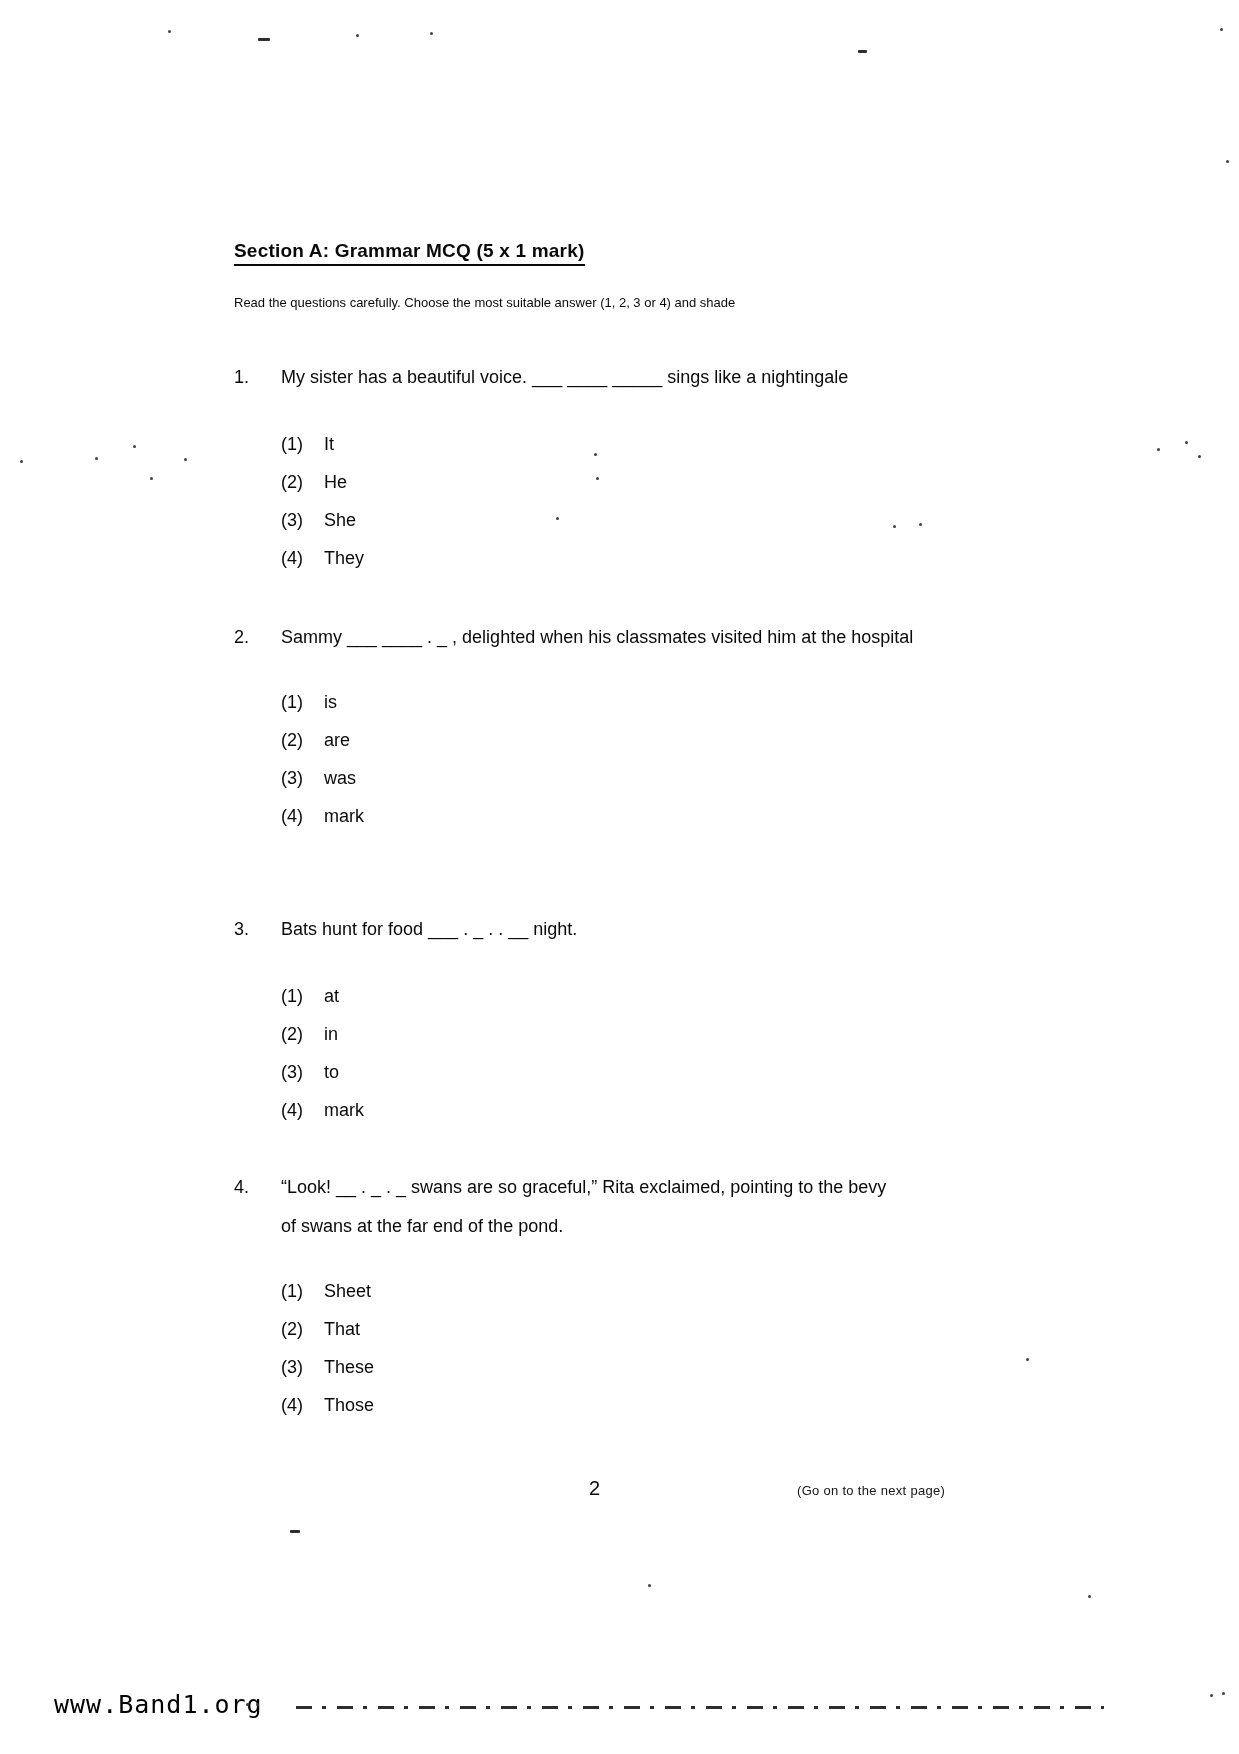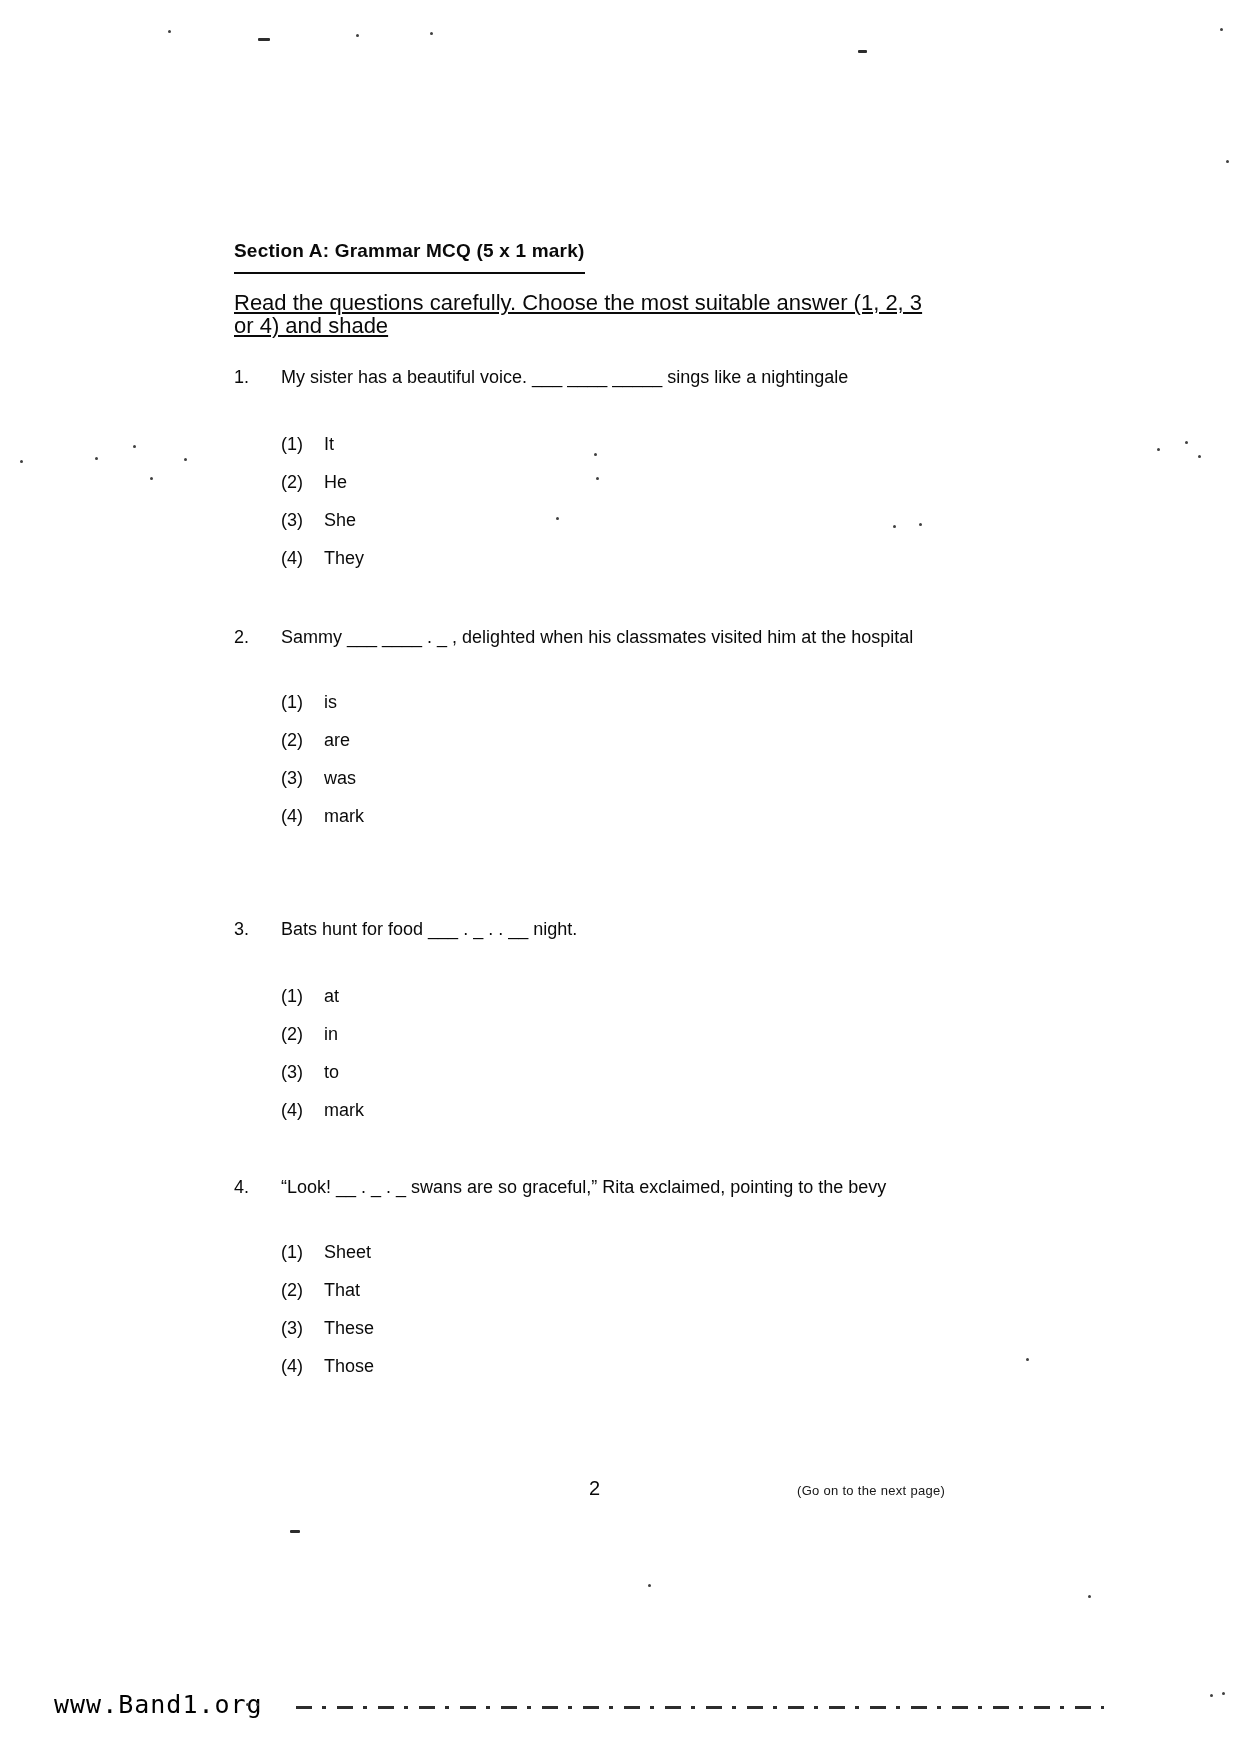--- a/index.html
+++ b/index.html
@@ -3,23 +3,23 @@
 <meta charset="utf-8">
 <style>
   html,body{margin:0;padding:0;}
   body{
     width:1239px;height:1754px;position:relative;background:#ffffff;
     font-family:"Liberation Sans", sans-serif;color:#1c1c1c;overflow:hidden;
   }
   .scan-wrap{position:absolute;inset:0;filter:blur(0.3px) contrast(1.18);}
   .title{
     position:absolute;left:234px;top:240px;font-size:19px;font-weight:bold;
-    letter-spacing:0.2px;border-bottom:2px solid #1c1c1c;padding-bottom:10px;
+    letter-spacing:0.2px;border-bottom:2px solid #1c1c1c;padding-bottom:2px;
   }
-  .instructions{position:absolute;left:234px;top:291px;width:700px;font-size:22px;line-height:23px;text-decoration:underline;}
+  .instructions{position:absolute;left:234px;top:291px;width:700px;font-size:13px;line-height:23px;}
   .question{position:absolute;left:234px;width:760px;font-size:18px;}
   .q1{top:358px;} .q2{top:618px;} .q3{top:910px;} .q4{top:1168px;}
   .q-row{display:flex;line-height:39px;}
   .q-num{width:47px;flex:none;}
   .q-text{flex:1;}
   .q-line2{margin-left:47px;line-height:39px;}
   .opts{margin-left:47px;}
   .q1 .opts{margin-top:28px;} .q2 .opts{margin-top:26px;}
   .q3 .opts{margin-top:28px;} .q4 .opts{margin-top:26px;}
   .opt{display:flex;height:38px;align-items:center;}
@@ -121,20 +121,21 @@
         <span>mark</span>
       </div>
     </div>
   </div>
 
   <div class="question q4">
     <div class="q-row">
       <span class="q-num">4.</span>
       <span class="q-text">“Look! __ . _ . _ swans are so graceful,” Rita exclaimed, pointing to the bevy</span>
     </div>
+    <div class="q-line2">of swans at the far end of the pond.</div>
     <div class="opts">
       <div class="opt">
         <span class="opt-num">(1)</span>
         <span>Sheet</span>
       </div>
       <div class="opt">
         <span class="opt-num">(2)</span>
         <span>That</span>
       </div>
       <div class="opt">

